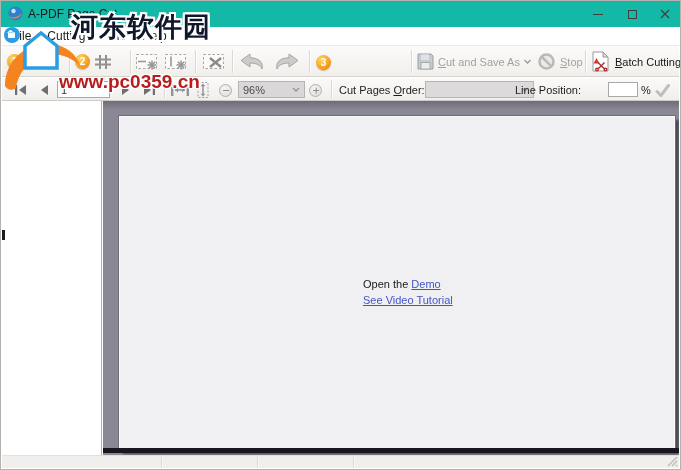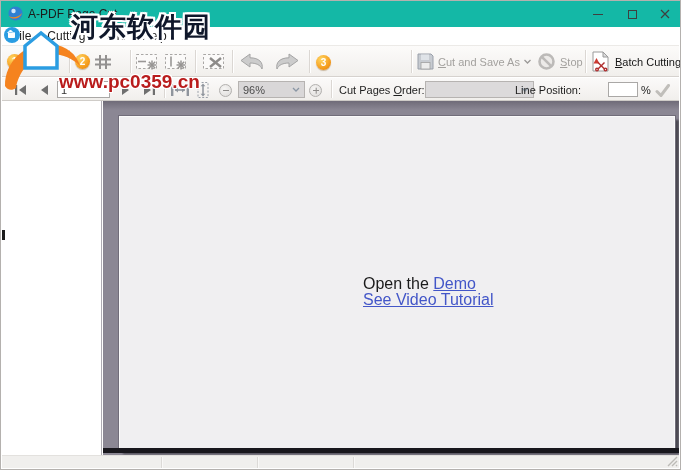--- a/index.html
+++ b/index.html
@@ -44,21 +44,21 @@
   .lp-input{position:absolute;left:606px;top:4px;width:24px;height:13px;border:1px solid #aaa8a6;font-size:11px;padding:0 2px;font-family:inherit;}
 
   
   .main{position:absolute;left:1px;top:100px;right:1px;bottom:14px;}
   .thumb-panel{position:absolute;left:0;top:0;width:100px;bottom:0;background:#ffffff;border-right:1px solid #aeabb3;box-sizing:border-box;}
   .edge-artifact{position:absolute;left:0;top:129px;width:3px;height:10px;background:#1b1b1b;}
   .preview{position:absolute;left:101px;top:0;right:0;bottom:0;background:#8b8794;overflow:hidden;}
   .preview::before{content:"";position:absolute;left:0;right:0;top:0;height:9px;background:linear-gradient(#6f6b78,rgba(139,135,148,0));}
   .preview::after{content:"";position:absolute;left:0;right:0;bottom:2px;height:5px;background:#18171d;}
   .page{position:absolute;left:16px;top:15px;width:556px;height:334px;background:#f0eff1;border:1px solid #fafafa;box-sizing:border-box;box-shadow:0 0 0 1px #716d7a,4px 4px 2px rgba(22,21,28,.55);}
-  .page-msg{position:absolute;left:243px;top:159px;font-size:16px;line-height:16px;color:#1a1a1a;white-space:nowrap;}
+  .page-msg{position:absolute;left:243px;top:159px;font-size:11px;line-height:16px;color:#1a1a1a;white-space:nowrap;}
   .page-msg a{color:#4356c8;text-decoration:underline;cursor:pointer;}
 
   
   .statusbar{position:absolute;left:1px;right:1px;bottom:1px;height:13px;background:#f0efed;border-top:1px solid #e3e1de;box-sizing:border-box;}
   .ssep{position:absolute;top:1px;bottom:0;width:1px;background:#dcdad7;box-shadow:1px 0 0 #f9f8f7;}
   .grip{position:absolute;right:1px;bottom:1px;}
 
   
   .watermark{position:absolute;left:0;top:0;width:300px;height:110px;z-index:99;pointer-events:none;}
   .wm-name{position:absolute;left:52px;top:8px;font-size:27px;font-weight:bold;letter-spacing:1px;color:#0f172a;white-space:nowrap;

